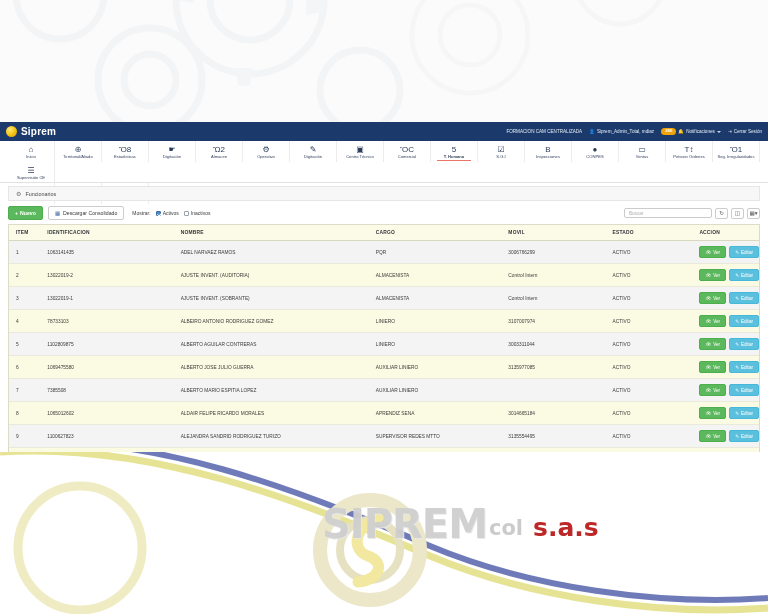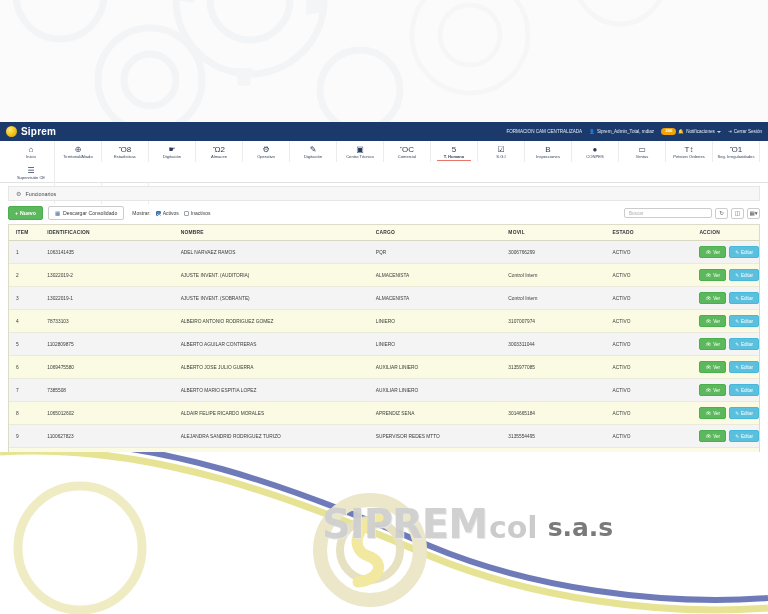--- a/index.html
+++ b/index.html
@@ -168,22 +168,22 @@
   .pbtn.active { background:#eeeedc; color:#5f7a38; }
 
   
   .wm { position: absolute; left: 322px; top: 505px; width: 420px; height: 80px; opacity:.95; }
   .wm-main { display:flex; align-items:flex-end; gap:2px; }
   .wm-sip {
     font-family: "DejaVu Sans", sans-serif; font-weight: bold; font-size: 40px;
     color: #cfcfcf; letter-spacing: -1px; line-height: 38px;
     text-shadow: 1px 1px 0 #e8e8e8;
   }
-  .wm-col { font-family:"DejaVu Sans", sans-serif; font-weight:bold; font-size:30px; color:#c9c9c9; line-height:30px;}
-  .wm-sas { font-family:"DejaVu Sans", sans-serif; font-weight:bold; font-size:25px; color:#737373; line-height:30px; margin-left:8px;}
+  .wm-col { font-family:"DejaVu Sans", sans-serif; font-weight:bold; font-size:21px; color:#c9c9c9; line-height:30px;}
+  .wm-sas { font-family:"DejaVu Sans", sans-serif; font-weight:bold; font-size:25px; color:#b91c1c; line-height:30px; margin-left:8px;}
   .wm-tag {
     font-family:"DejaVu Sans", sans-serif; font-size: 8.6px; color:#c6c6c6; letter-spacing: .9px;
     margin-top: 2px; white-space: nowrap; font-weight: bold;
   }
 </style>
 </head>
 <body>
 
 <div class="bg-top">
   <svg class="gearwrap" viewBox="0 0 768 210" xmlns="http://www.w3.org/2000/svg">

